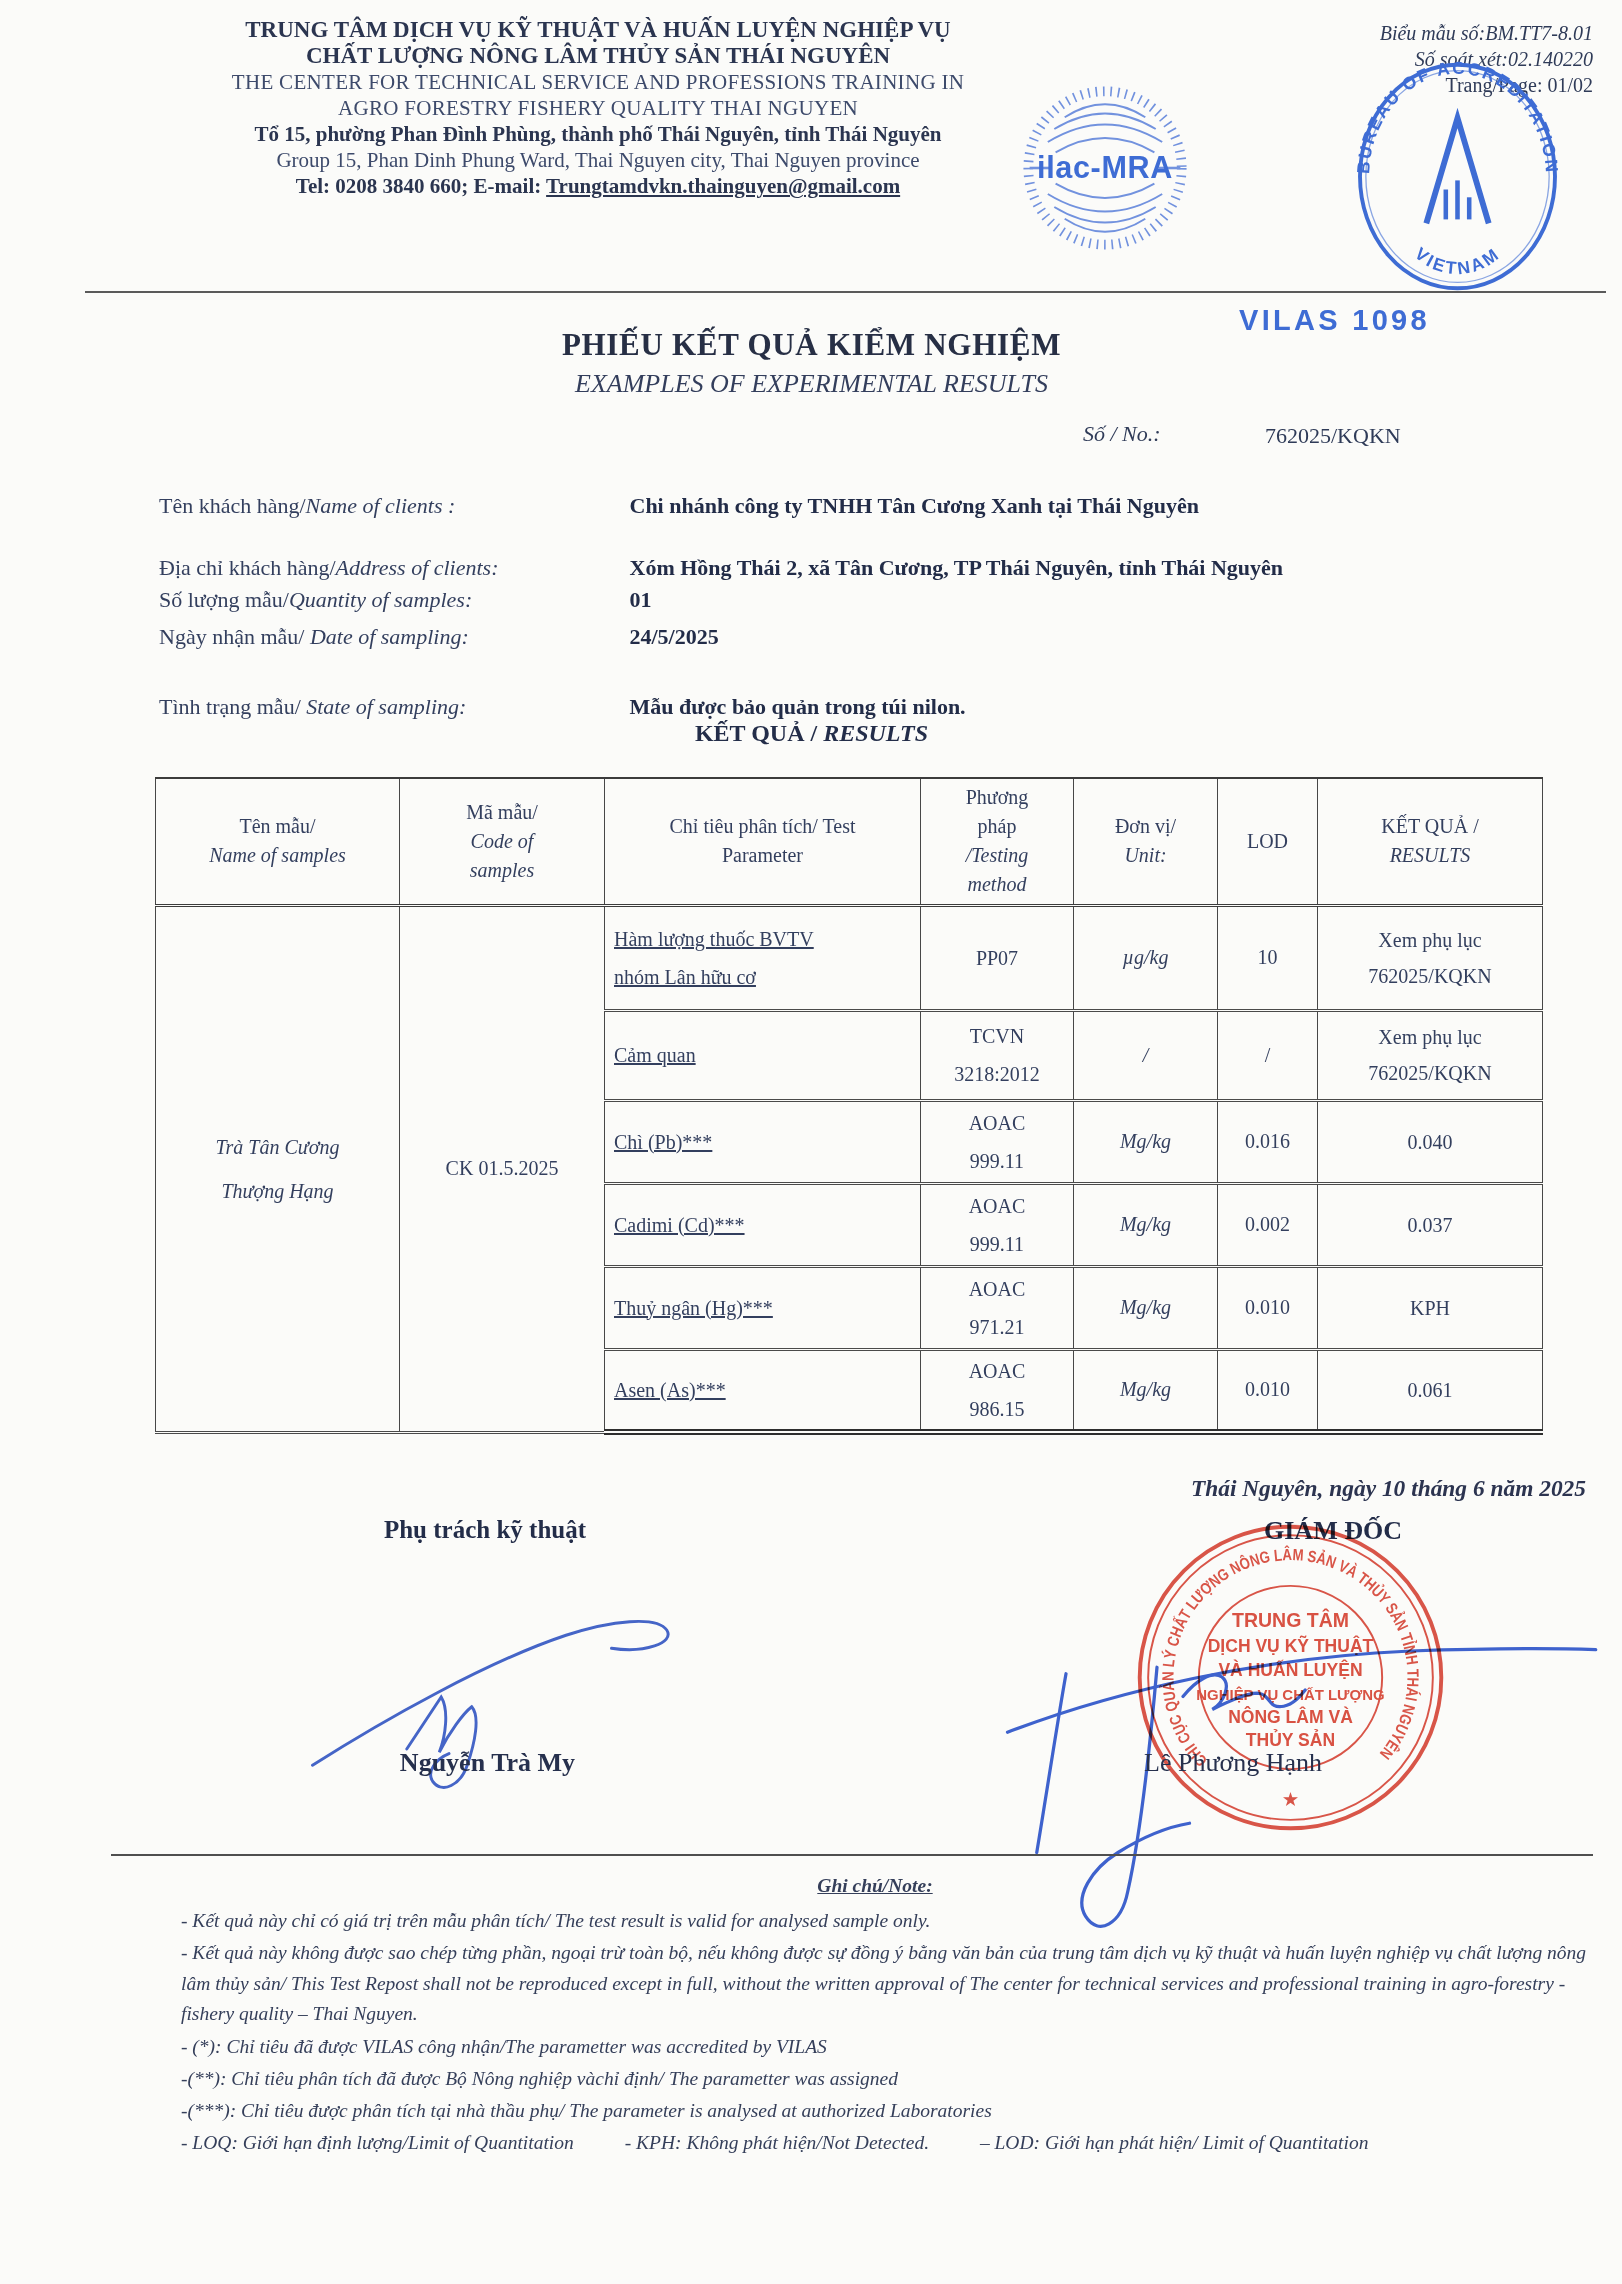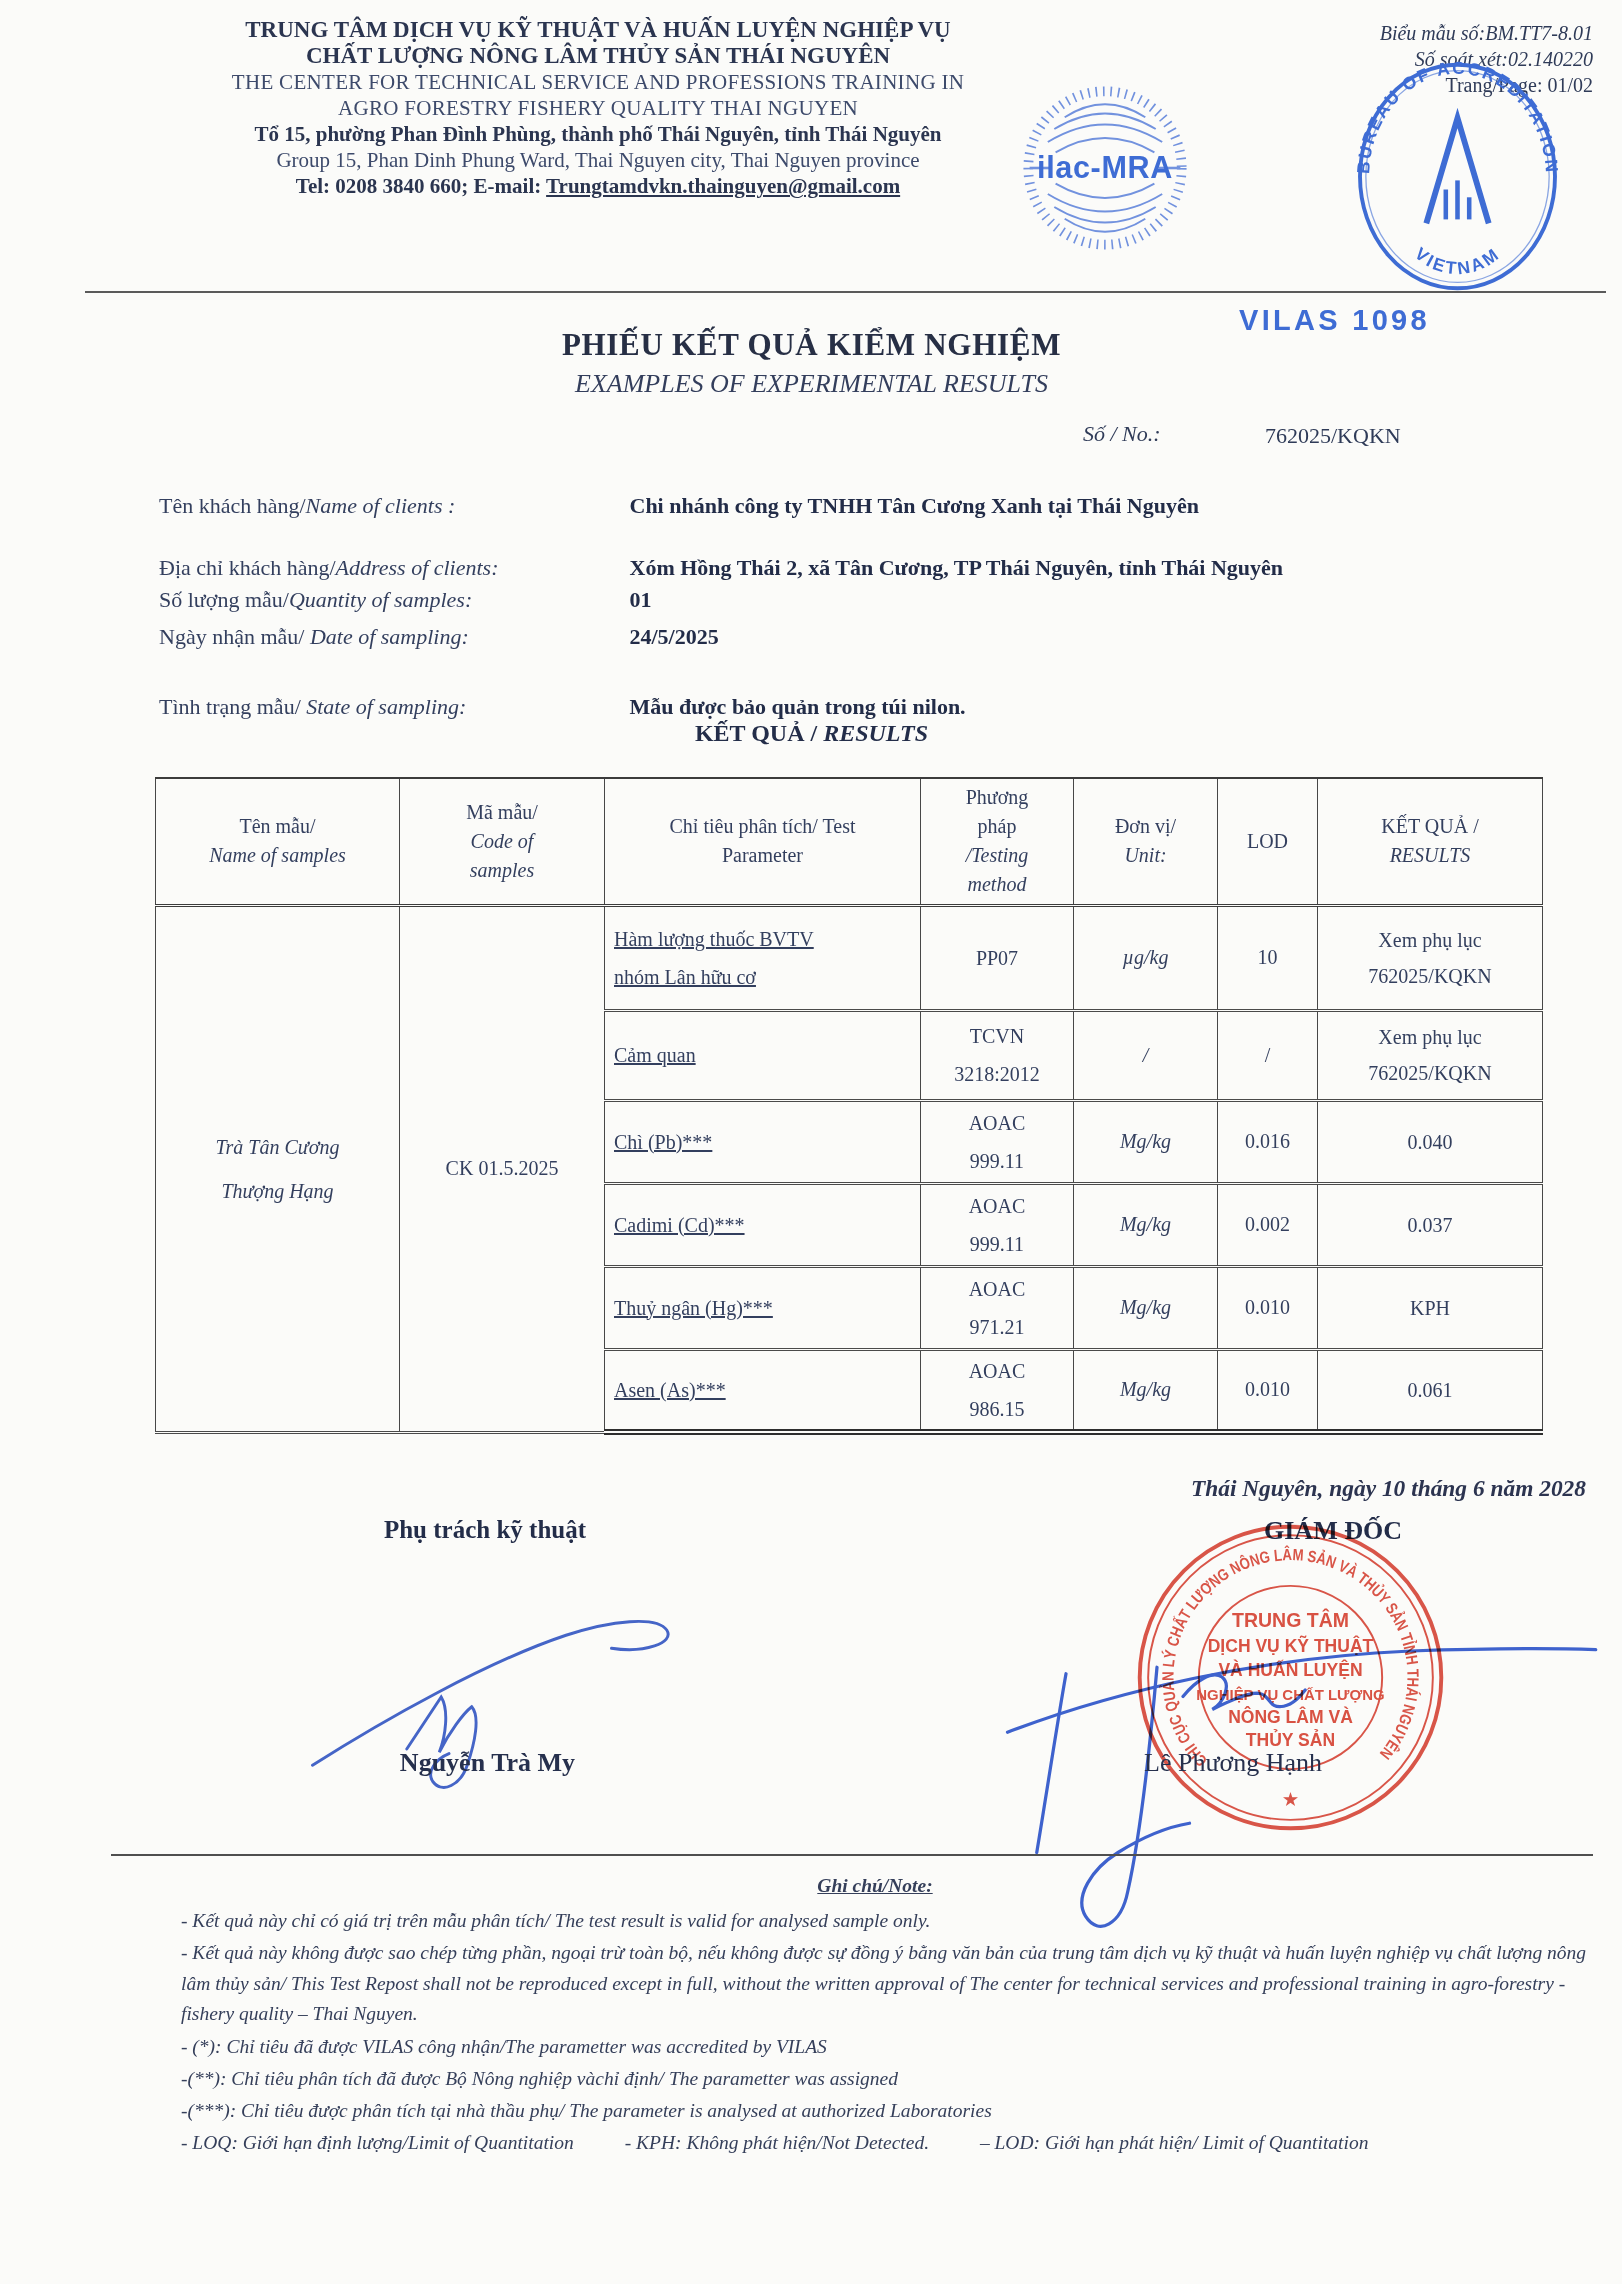--- a/index.html
+++ b/index.html
@@ -282,21 +282,21 @@
           </td>
       <td class="cell-unit">Mg/kg</td>
       <td class="cell-lod">0.010</td>
       <td class="cell-res">
             <div>0.061</div>
           </td>
     </tr>
   </tbody>
     </table>
 
-  <div class="abs date-line">Thái Nguyên, ngày  10  tháng 6  năm 2028</div>
+  <div class="abs date-line">Thái Nguyên, ngày  10  tháng 6  năm 2025</div>
   <div class="abs sig-title-left">Phụ trách kỹ thuật</div>
   <div class="abs sig-title-right">GIÁM ĐỐC</div>
 
   <svg class="abs stamp-red" style="left:1102px;top:1489px;opacity:0.9;" width="377" height="377" viewBox="0 0 580 580">
     <defs>
       <path id="ringPath" d="M163,417 A180,180 0 1 1 417,417"></path>
     </defs>
     <g stroke="#d94335" fill="none">
       <circle cx="290" cy="290" r="232" stroke-width="6"></circle>
       <circle cx="290" cy="290" r="219" stroke-width="3"></circle>

